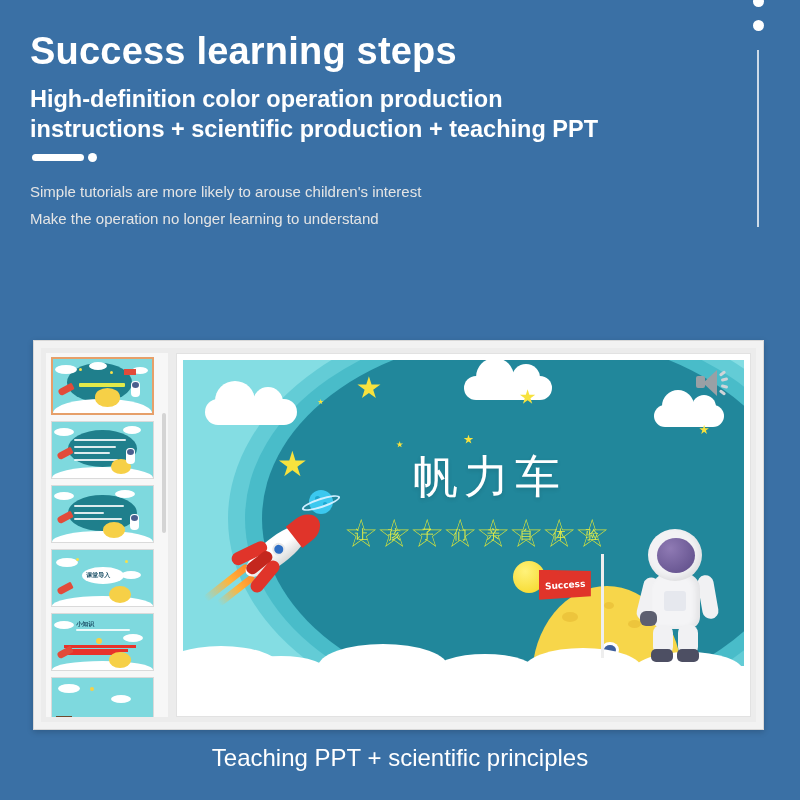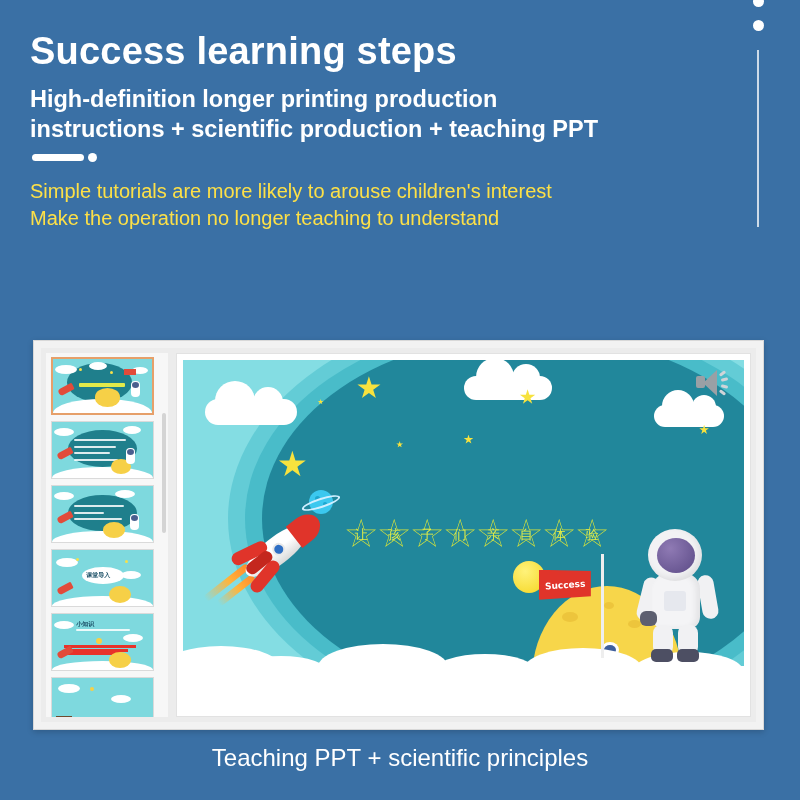--- a/index.html
+++ b/index.html
@@ -27,21 +27,21 @@
   .divider {
     position: absolute; left: 32px; top: 153px;
     display: flex; align-items: center; gap: 4px;
   }
   .divider .bar { width: 52px; height: 7px; border-radius: 4px; background: #ffffff; }
   .divider .dot { width: 9px; height: 9px; border-radius: 50%; background: #ffffff; }
 
   .h-note {
     position: absolute; left: 30px; top: 178px;
     width: 740px;
-    font-size: 20px; color: #fde047; line-height: 27px;
+    font-size: 15px; color: #e5e5e5; line-height: 27px;
   }
   .h-note span { display: block; white-space: nowrap; }
 
   
   .deco-dots { position: absolute; right: 36px; top: -4px; }
   .deco-dots i {
     display: block; width: 11px; height: 11px; border-radius: 50%;
     background: #ffffff; margin-bottom: 13px;
   }
   .deco-rule {
@@ -362,32 +362,32 @@
   }
 </style>
 </head>
 <body>
 
 <div class="header">
 
   <div class="h-title">Success learning steps</div>
 
   <div class="h-sub">
-    <span>High-definition longer printing production</span>
+    <span>High-definition color operation production</span>
     <span>instructions + scientific production + teaching PPT</span>
   </div>
 
   <div class="divider">
     <span class="bar"></span>
     <span class="dot"></span>
   </div>
 
   <div class="h-note">
     <span>Simple tutorials are more likely to arouse children's interest</span>
-    <span>Make the operation no longer teaching to understand</span>
+    <span>Make the operation no longer learning to understand</span>
   </div>
 
   <div class="deco-dots">
     <i></i>
     <i></i>
   </div>
   <div class="deco-rule"></div>
 </div>
 
 <div class="ppt-window">
@@ -504,20 +504,21 @@
         <div class="star" style="left:17%;top:28%;width:28px;height:28px"></div>
         <div class="star" style="left:92%;top:20%;width:10px;height:10px"></div>
         <div class="star" style="left:24%;top:12%;width:6px;height:6px"></div>
 
         <div class="planet">
           <span class="sp" style="left:6px;top:6px;width:5px;height:5px"></span>
           <span class="sp" style="left:14px;top:12px;width:4px;height:4px"></span>
           <span class="ring"></span>
         </div>
 
+        <div class="slide-title">帆力车</div>
 
         <div class="stars-row">
           <div class="star-word">
             <i class="sh"></i>
               <i class="sh2"></i>
             <span>让</span>
           </div>
           <div class="star-word">
             <i class="sh"></i>
               <i class="sh2"></i>

